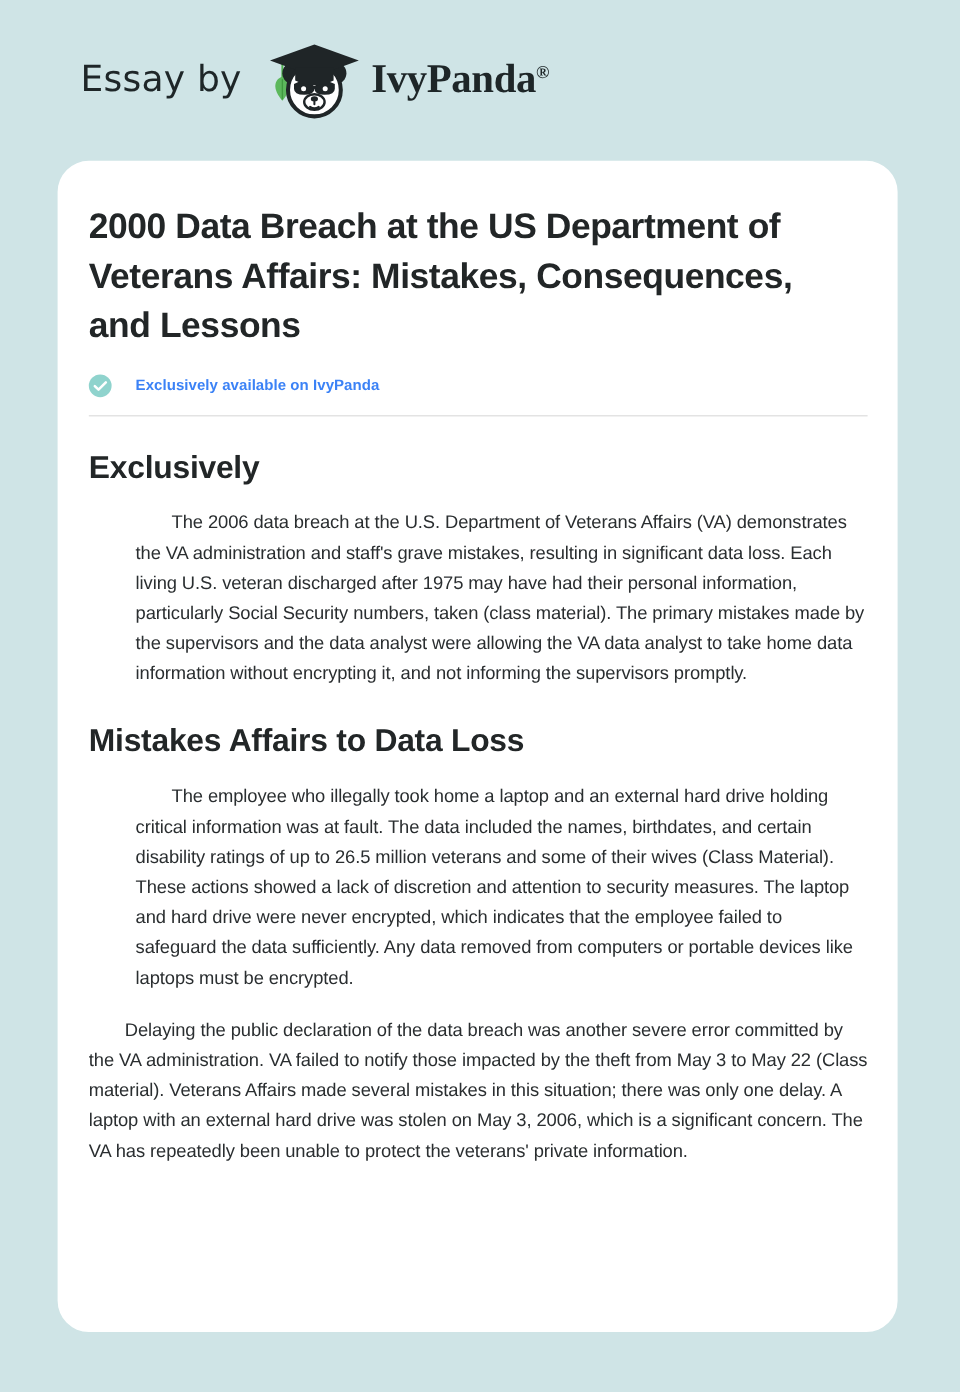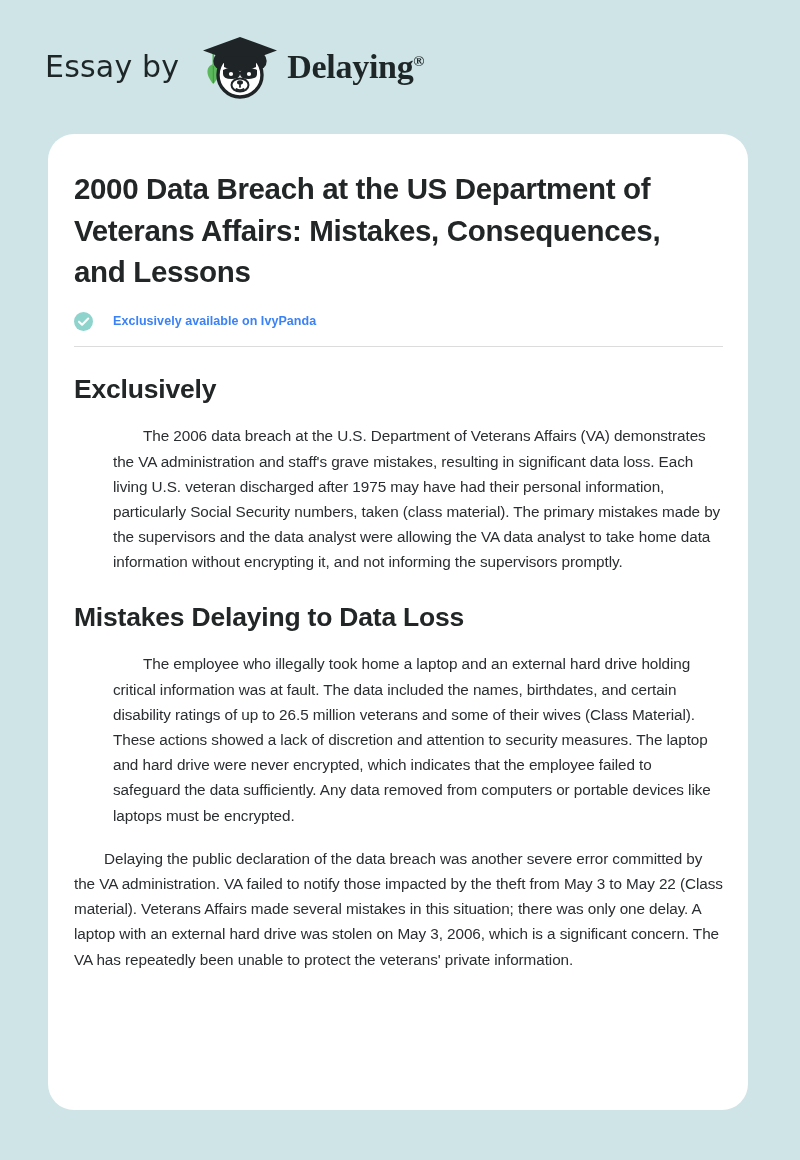--- a/index.html
+++ b/index.html
@@ -14,21 +14,21 @@
     font-family: "Liberation Sans", sans-serif;
     -webkit-font-smoothing: antialiased;
     overflow: hidden;
   }
 
   
   .brand-header {
     display: flex;
     align-items: center;
     height: 133px;
-    padding-left: 45px;
+    padding-left: 67px;
     box-sizing: border-box;
   }
   .brand-essay-by {
     font-family: "DejaVu Sans", sans-serif;
     font-size: 30px;
     font-weight: 400;
     color: #1e2628;
     letter-spacing: 0.2px;
     line-height: 1;
   }
@@ -169,21 +169,21 @@
       <ellipse cx="47" cy="51" rx="8.5" ry="6.5" fill="#ffffff" stroke="#1f2527" stroke-width="2"></ellipse>
       <ellipse cx="47" cy="48.4" rx="3" ry="2.1" fill="#1f2527"></ellipse>
       <path d="M47 50.5 v2.4 M43.4 55 q3.6 2.4 7.2 0" stroke="#1f2527" stroke-width="1.7" fill="none" stroke-linecap="round"></path>
 
       <path d="M47 3 L84 16.5 L47 30 L10 16.5 Z" fill="#1f2527"></path>
       <path d="M31 22.5 L31 33 q16 8 32 0 L63 22.5" fill="#1f2527"></path>
     </svg>
   </span>
 
   <span class="brand-wordmark">
-    <span>Delaying</span><span class="reg">®</span>
+    <span>IvyPanda</span><span class="reg">®</span>
   </span>
 </header>
 
 <main class="paper-card">
 
   <h1 class="doc-title">2000 Data Breach at the US Department of Veterans Affairs: Mistakes, Consequences, and Lessons</h1>
 
   <div class="availability-row">
     <span class="check-badge">
       <svg viewBox="0 0 19 19" width="19" height="19" xmlns="http://www.w3.org/2000/svg">
@@ -191,17 +191,17 @@
       </svg>
     </span>
     <span class="availability-text">Exclusively available on IvyPanda</span>
   </div>
 
   <hr class="divider">
 
   <h2 class="section-heading">Exclusively</h2>
   <p class="body-paragraph">The 2006 data breach at the U.S. Department of Veterans Affairs (VA) demonstrates the VA administration and staff's grave mistakes, resulting in significant data loss. Each living U.S. veteran discharged after 1975 may have had their personal information, particularly Social Security numbers, taken (class material). The primary mistakes made by the supervisors and the data analyst were allowing the VA data analyst to take home data information without encrypting it, and not informing the supervisors promptly.</p>
 
-  <h2 class="section-heading">Mistakes Delaying to Data Loss</h2>
+  <h2 class="section-heading">Mistakes Affairs to Data Loss</h2>
   <p class="body-paragraph">The employee who illegally took home a laptop and an external hard drive holding critical information was at fault. The data included the names, birthdates, and certain disability ratings of up to 26.5 million veterans and some of their wives (Class Material). These actions showed a lack of discretion and attention to security measures. The laptop and hard drive were never encrypted, which indicates that the employee failed to safeguard the data sufficiently. Any data removed from computers or portable devices like laptops must be encrypted.</p>
   <p class="body-paragraph">Delaying the public declaration of the data breach was another severe error committed by the VA administration. VA failed to notify those impacted by the theft from May 3 to May 22 (Class material). Veterans Affairs made several mistakes in this situation; there was only one delay. A laptop with an external hard drive was stolen on May 3, 2006, which is a significant concern. The VA has repeatedly been unable to protect the veterans' private information.</p>
 
 </main>
 
 </body></html>

